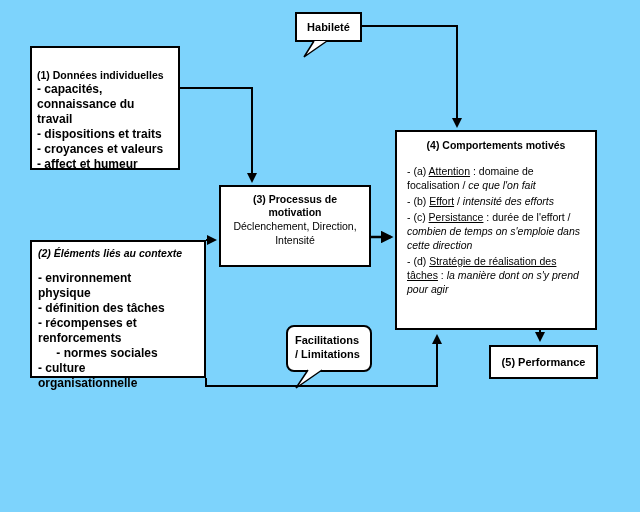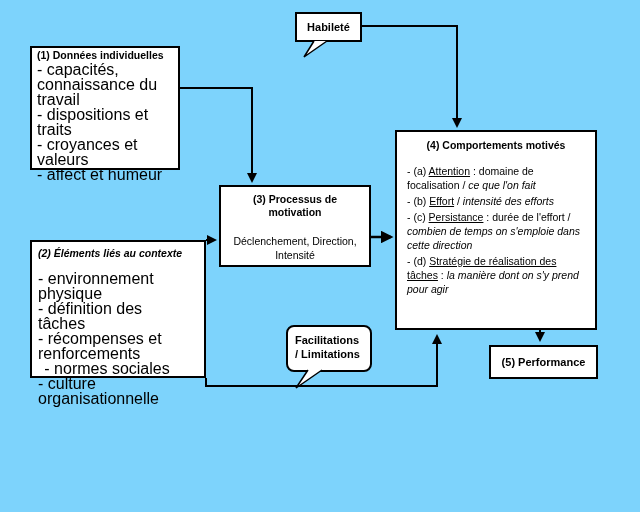--- a/index.html
+++ b/index.html
@@ -3,38 +3,38 @@
 <meta charset="utf-8">
 <style>
   * { margin:0; padding:0; box-sizing:border-box; }
   html,body { background:#ffffff; }
   body { font-family:"Liberation Sans", sans-serif; color:#000; }
   .canvas { position:relative; width:640px; height:512px; background:#7dd3fc; overflow:hidden; }
   .node { position:absolute; background:#fff; border:2px solid #000; color:#000; }
   .callout { display:flex; align-items:center; justify-content:center; font-weight:bold; font-size:11px; }
   .title { font-weight:bold; font-size:10.5px; line-height:13px; white-space:nowrap; }
   .title.wrap { white-space:normal; }
-  .item { font-size:16px; line-height:15px; }
-  .sub { font-size:10.5px; line-height:14px; margin-top:15px; }
+  .item { font-size:12px; line-height:15px;font-weight:bold; }
+  .sub { font-size:10.5px; line-height:14px; margin-top:0; }
   .b4item { font-size:10.5px; line-height:14px; margin-bottom:2px; }
   .u { text-decoration:underline; }
   .i { font-style:italic; }
   .overlay { position:absolute; left:0; top:0; pointer-events:none; }
   .center { text-align:center; }
 </style>
 </head>
 <body>
 
 <div class="canvas">
 
   <div class="node callout" style="left:295px;top:12px;width:67px;height:30px;">
     <span>Habileté</span>
   </div>
 
-  <div class="node" style="left:30px;top:46px;width:150px;height:124px;padding:1px 5px;">
+  <div class="node" style="left:30px;top:46px;width:150px;height:124px;padding:21px 5px;">
     <div class="title">(1) Données individuelles</div>
     <div class="item">- capacités, connaissance du travail</div>
     <div class="item">- dispositions et traits</div>
     <div class="item">- croyances et valeurs</div>
     <div class="item">- affect et humeur</div>
   </div>
 
   <div class="node center" style="left:219px;top:185px;width:152px;height:82px;padding:6px 8px;">
     <div class="title wrap">(3) Processus de motivation</div>
     <div class="sub">Déclenchement, Direction, Intensité</div>

